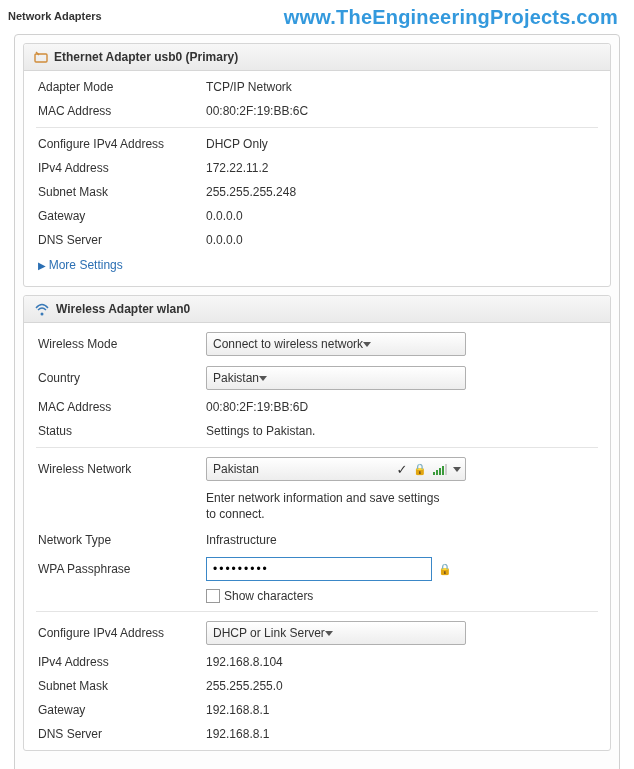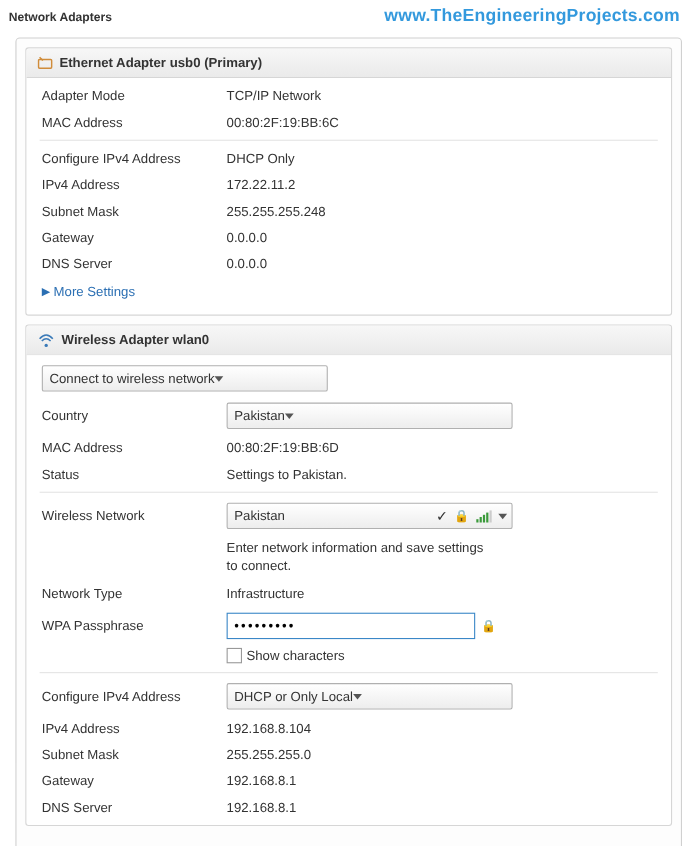--- a/index.html
+++ b/index.html
@@ -16,21 +16,21 @@
     font-size: 11px;
     padding: 10px 8px 6px;
     color: #333;
   }
   .watermark {
     position: absolute;
     top: 6px;
     right: 16px;
     color: #3399dd;
     font-weight: bold;
-    font-size: 16px;
+    font-size: 20px;
     font-family: Arial, sans-serif;
     letter-spacing: 0.2px;
   }
   .panel {
     margin: 6px 14px 12px;
     border: 1px solid #d0d0d0;
     border-radius: 4px;
     background: #fdfdfd;
   }
   .section {
@@ -209,20 +209,21 @@
         <svg width="16" height="14">
             <path d="M8 12 L8 12" stroke="#3a7ab8" stroke-width="3" stroke-linecap="round"></path>
             <path d="M4 8 Q8 4 12 8" fill="none" stroke="#3a7ab8" stroke-width="1.4"></path>
             <path d="M2 6 Q8 -1 14 6" fill="none" stroke="#3a7ab8" stroke-width="1.4"></path>
           </svg>
       </span>
       <span>Wireless Adapter wlan0</span>
     </div>
     <div class="section-body">
       <div class="row">
+        <div class="label">Wireless Mode</div>
         <div class="select">
           <span>Connect to wireless network</span>
           <span class="select-arrow"></span>
         </div>
       </div>
       <div class="row">
         <div class="label">Country</div>
         <div class="select">
           <span>Pakistan</span>
           <span class="select-arrow"></span>
@@ -266,21 +267,21 @@
         </div>
       </div>
       <div class="sub-row">
         <div class="checkbox"></div>
         <span>Show characters</span>
       </div>
       <hr class="hr">
       <div class="row">
         <div class="label">Configure IPv4 Address</div>
         <div class="select">
-          <span>DHCP or Only Local</span>
+          <span>DHCP or Link Server</span>
           <span class="select-arrow"></span>
         </div>
       </div>
       <div class="row">
           <div class="label">IPv4 Address</div>
           <div class="value">192.168.8.104</div>
         </div>
       <div class="row">
           <div class="label">Subnet Mask</div>
           <div class="value">255.255.255.0</div>

